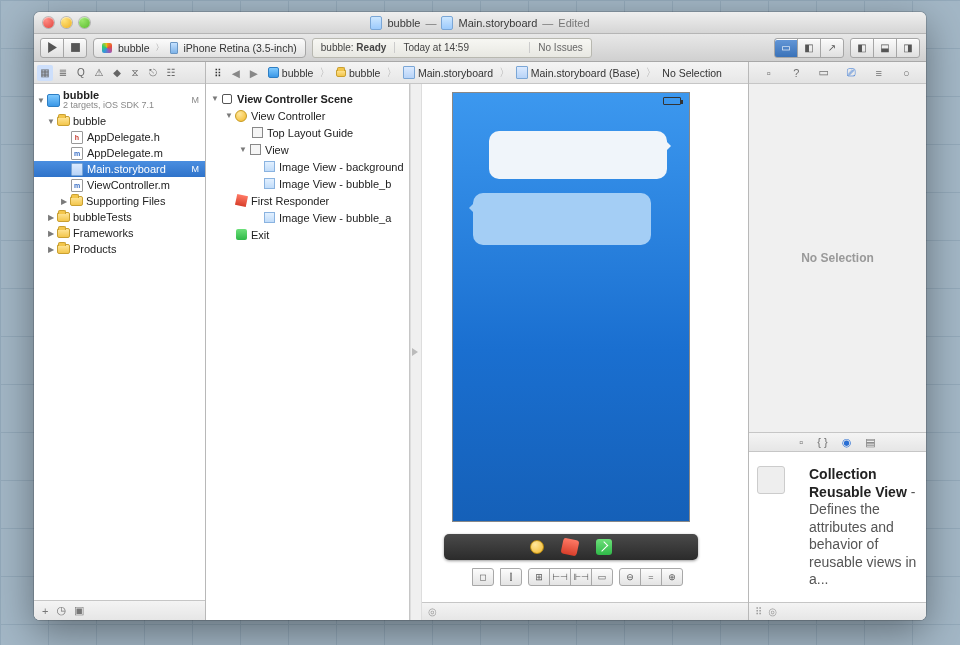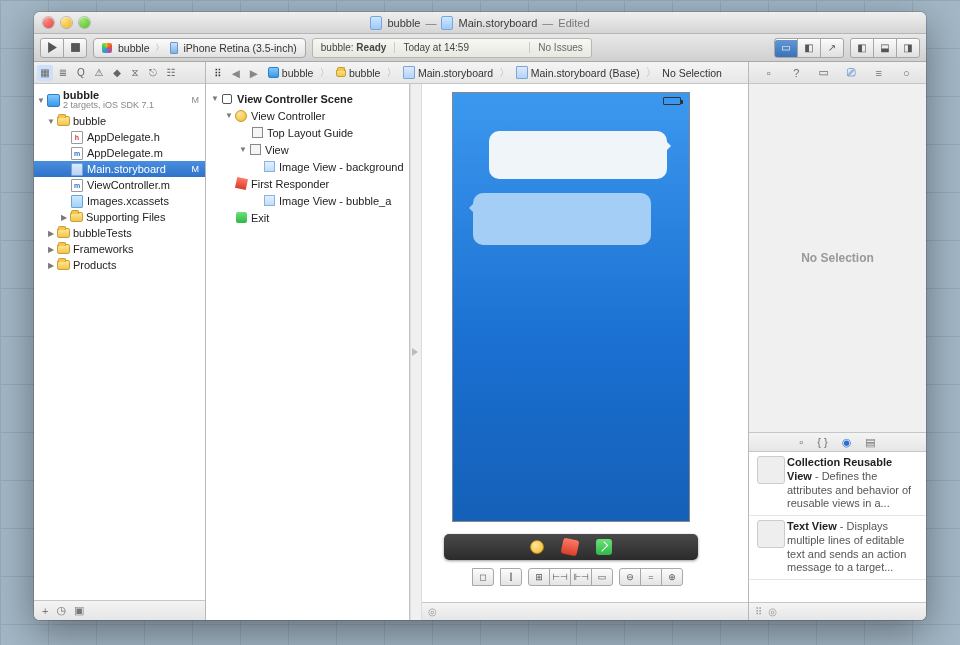--- a/index.html
+++ b/index.html
@@ -119,21 +119,21 @@
 .edfoot{height:18px;border-top:1px solid #c6c6c6;background:linear-gradient(#f4f4f4,#e6e6e6);display:flex;align-items:center;padding:0 6px;color:#999;font-size:10px;}
 
 .insp{width:178px;background:#f0f0f0;border-left:1px solid #b8b8b8;display:flex;flex-direction:column;}
 .insptabs{height:22px;background:linear-gradient(#f1f1f1,#e3e3e3);border-bottom:1px solid #c6c6c6;display:flex;align-items:center;justify-content:space-around;padding:0 6px;}
 .insptabs .it{width:16px;height:16px;display:flex;align-items:center;justify-content:center;color:#707070;font-size:11px;}
 .insptabs .it.active{color:#2a6fd4;}
 .inspempty{flex:1;display:flex;align-items:center;justify-content:center;color:#999;font-size:12px;font-weight:bold;}
 .libtabs{height:20px;border-top:1px solid #c6c6c6;border-bottom:1px solid #c6c6c6;background:linear-gradient(#f4f4f4,#e6e6e6);display:flex;align-items:center;justify-content:center;gap:14px;color:#707070;font-size:11px;}
 .libtabs .lt.active{color:#2a6fd4;}
 .lib{height:150px;overflow:auto;background:#fff;}
-.libitem{display:flex;gap:2px;padding:4px 8px;border-bottom:1px solid #e4e4e4;font-size:11px;color:#555;line-height:1.25;}
+.libitem{display:flex;gap:24px;padding:14px 8px;border-bottom:1px solid #e4e4e4;font-size:14px;color:#555;line-height:1.25;}
 .libitem.sel{background:#e2ecfb;}
 .libitem .thumb{width:28px;height:28px;background:#eee;border:1px solid #ccc;border-radius:3px;flex:0 0 auto;}
 .libitem .desc b{color:#222;}
 .inspfoot{height:18px;border-top:1px solid #c6c6c6;background:linear-gradient(#f4f4f4,#e6e6e6);display:flex;align-items:center;padding:0 6px;color:#999;font-size:10px;gap:6px;}
 
 .sbicon{width:12px;height:13px;background:linear-gradient(#dbeaff,#b7d3f7);border:1px solid #7aa6d6;border-radius:1px;}
 .vcyellow{width:12px;height:12px;border-radius:50%;background:radial-gradient(circle at 35% 30%,#ffe79c,#f3b82a);border:1px solid #c69a20;}
 .cubeic{width:11px;height:11px;background:linear-gradient(#ff7a66,#d73e2a);transform:rotate(12deg);}
 .exitic{width:11px;height:11px;background:linear-gradient(#6de07a,#2fb848);border-radius:2px;}
 .viewic{width:11px;height:11px;border:1px solid #888;background:#f5f5f5;}
@@ -249,26 +249,20 @@
             </span>
             <span>Main.storyboard</span>
             <span class="badge">M</span>
           </div>
         <div class="row" style="padding-left:36px">
             <span class="ic">
               <span class="filem">m</span>
             </span>
             <span>ViewController.m</span>
           </div>
-        <div class="row" style="padding-left:36px">
-            <span class="ic">
-              <span class="filexc"></span>
-            </span>
-            <span>Images.xcassets</span>
-          </div>
         <div class="row" style="padding-left:25px">
             <span class="tw">▶</span>
             <span class="ic">
               <span class="folder"></span>
             </span>
             <span>Supporting Files</span>
           </div>
         <div class="row" style="padding-left:12px">
             <span class="tw">▶</span>
             <span class="ic">
@@ -355,20 +349,26 @@
               <span class="ic">
                 <span class="viewic"></span>
               </span>
               <span>View</span>
             </div>
           <div class="row" style="padding-left:56px">
               <span class="ic">
                 <span class="imgic"></span>
               </span>
               <span>Image View - background</span>
+            </div>
+          <div class="row" style="padding-left:56px">
+              <span class="ic">
+                <span class="imgic"></span>
+              </span>
+              <span>Image View - bubble_b</span>
             </div>
           <div class="row" style="padding-left:18px">
               <span class="tw" style="visibility:hidden">▶</span>
               <span class="ic">
                 <span class="cubeic"></span>
               </span>
               <span>First Responder</span>
             </div>
           <div class="row" style="padding-left:56px">
               <span class="ic">

